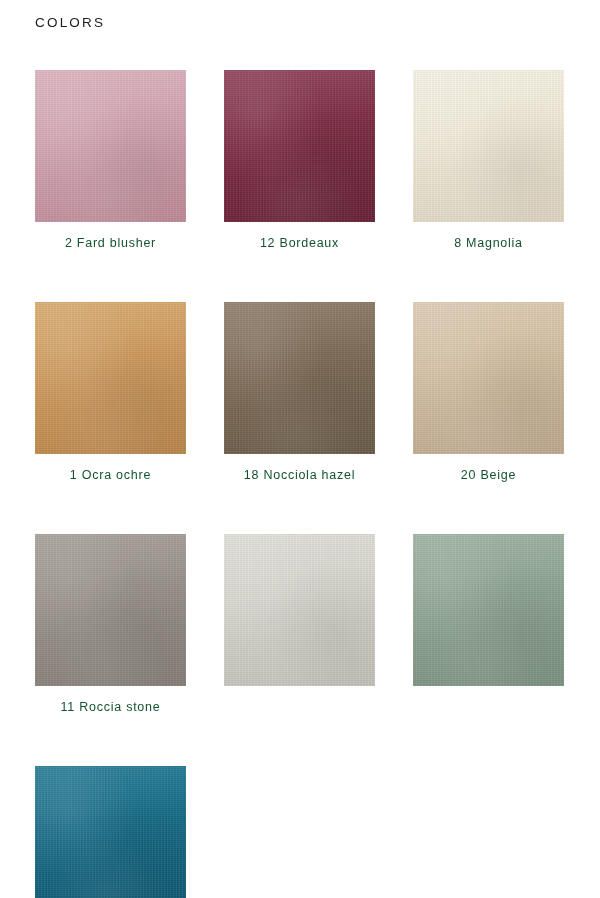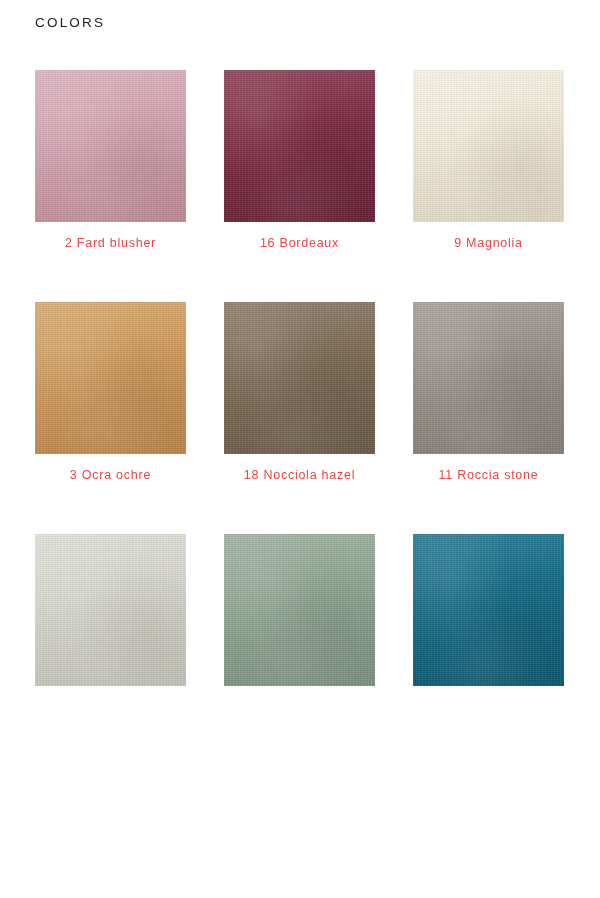--- a/index.html
+++ b/index.html
@@ -89,51 +89,55 @@
     background-image:
       linear-gradient(172deg, rgba(255,255,255,0.085) 0%, rgba(255,255,255,0) 38%, rgba(0,0,0,0.05) 100%);
     pointer-events: none;
   }
 
   .swatch-label {
     margin-top: 14px;
     text-align: center;
     font-size: 12.5px;
     letter-spacing: 0.75px;
-    color: #ef4444;
+    color: #14532d;
     white-space: nowrap;
   }
 </style>
 </head>
 <body>
 
 <div class="page">
 
   <div class="page-title">COLORS</div>
 
   <div class="swatch-grid">
       <div class="swatch-cell">
         <div class="swatch-chip" style="background-image: linear-gradient(168deg, rgb(220, 176, 188) 0%, rgb(212, 164, 178) 48%, rgb(201, 146, 159) 100%); background-color: rgb(212, 164, 178);"></div>
         <div class="swatch-label">2 Fard blusher</div>
       </div>
       <div class="swatch-cell">
         <div class="swatch-chip" style="background-image: linear-gradient(168deg, rgb(138, 55, 80) 0%, rgb(124, 42, 66) 48%, rgb(109, 35, 57) 100%); background-color: rgb(124, 42, 66);"></div>
-        <div class="swatch-label">16 Bordeaux</div>
+        <div class="swatch-label">12 Bordeaux</div>
       </div>
       <div class="swatch-cell">
         <div class="swatch-chip" style="background-image: linear-gradient(168deg, rgb(248, 243, 229) 0%, rgb(242, 235, 217) 48%, rgb(236, 227, 205) 100%); background-color: rgb(242, 235, 217);"></div>
-        <div class="swatch-label">9 Magnolia</div>
+        <div class="swatch-label">8 Magnolia</div>
       </div>
       <div class="swatch-cell">
         <div class="swatch-chip" style="background-image: linear-gradient(168deg, rgb(217, 167, 103) 0%, rgb(208, 154, 93) 48%, rgb(198, 141, 79) 100%); background-color: rgb(208, 154, 93);"></div>
-        <div class="swatch-label">3 Ocra ochre</div>
+        <div class="swatch-label">1 Ocra ochre</div>
       </div>
       <div class="swatch-cell">
         <div class="swatch-chip" style="background-image: linear-gradient(168deg, rgb(138, 119, 98) 0%, rgb(125, 106, 85) 48%, rgb(112, 96, 76) 100%); background-color: rgb(125, 106, 85);"></div>
         <div class="swatch-label">18 Nocciola hazel</div>
+      </div>
+      <div class="swatch-cell">
+        <div class="swatch-chip" style="background-image: linear-gradient(168deg, rgb(223, 203, 177) 0%, rgb(213, 192, 163) 48%, rgb(202, 179, 151) 100%); background-color: rgb(213, 192, 163);"></div>
+        <div class="swatch-label">20 Beige</div>
       </div>
       <div class="swatch-cell">
         <div class="swatch-chip" style="background-image: linear-gradient(168deg, rgb(164, 156, 149) 0%, rgb(153, 145, 138) 48%, rgb(141, 133, 126) 100%); background-color: rgb(153, 145, 138);"></div>
         <div class="swatch-label">11 Roccia stone</div>
       </div>
       <div class="swatch-cell">
         <div class="swatch-chip" style="background-image: linear-gradient(168deg, rgb(224, 224, 216) 0%, rgb(215, 215, 206) 48%, rgb(205, 205, 195) 100%); background-color: rgb(215, 215, 206);"></div>
       </div>
       <div class="swatch-cell">
         <div class="swatch-chip" style="background-image: linear-gradient(168deg, rgb(155, 176, 158) 0%, rgb(143, 165, 147) 48%, rgb(131, 154, 136) 100%); background-color: rgb(143, 165, 147);"></div>

